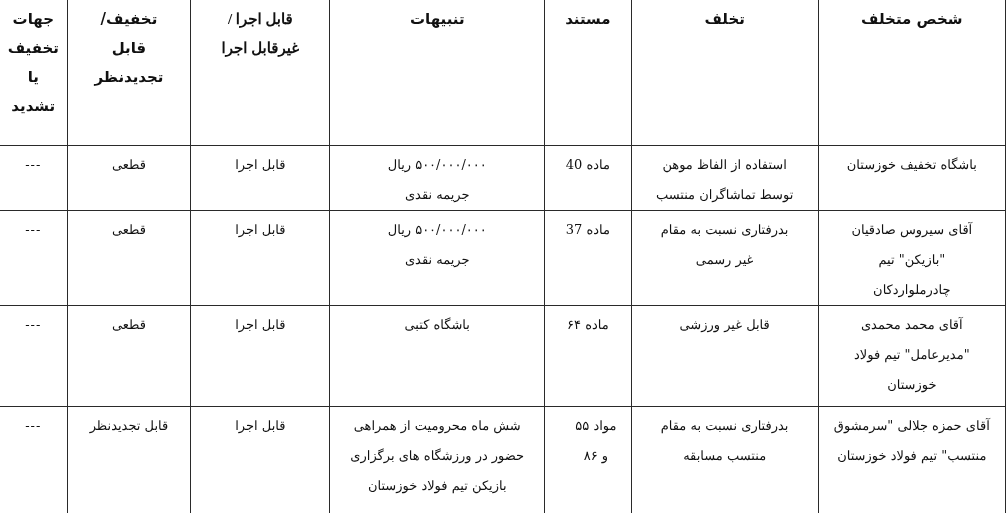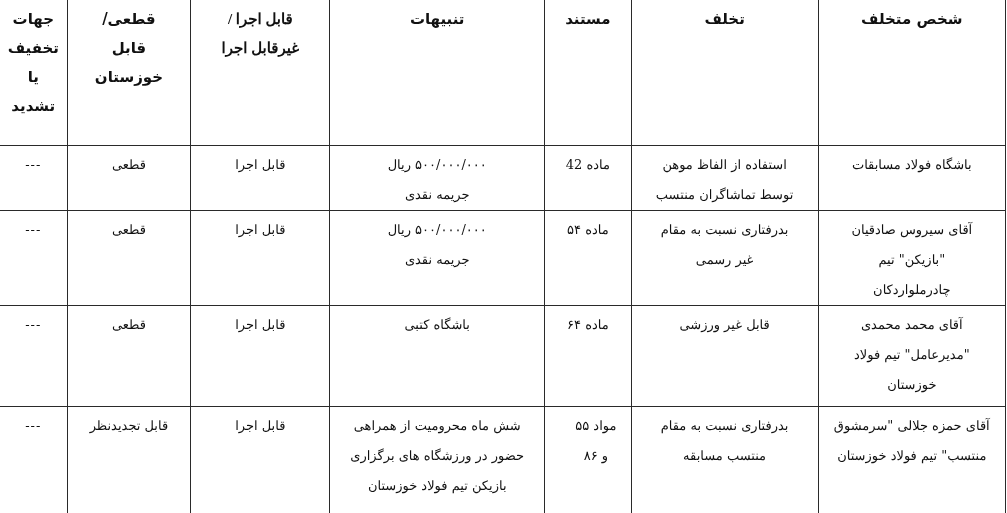--- a/index.html
+++ b/index.html
@@ -27,38 +27,38 @@
     <col style="width:125px">
     <col style="width:68px">
   </colgroup>
   <thead>
     <tr>
       <th>شخص متخلف</th>
       <th>تخلف</th>
       <th>مستند</th>
       <th>تنبیهات</th>
       <th style="padding:6px 30px 0 30px;font-family:Liberation Serif, serif;">قابل اجرا /غیرقابل اجرا</th>
-      <th style="padding:6px 18px 0 18px;">قطعی/قابل خوزستان</th>
+      <th style="padding:6px 18px 0 18px;">تخفیف/قابل تجدیدنظر</th>
       <th style="padding:6px 4px 0 4px;text-align:center;">جهات تخفیف یا تشدید</th>
     </tr>
   </thead>
   <tbody>
     <tr class="r1">
-      <td>باشگاه فولاد مسابقات</td>
+      <td>باشگاه تخفیف خوزستان</td>
       <td>استفاده از الفاظ موهن توسط تماشاگران منتسب</td>
-      <td>ماده 42</td>
+      <td>ماده 40</td>
       <td style="padding:4px 40px 0 40px;">۵۰۰/۰۰۰/۰۰۰ ریال جریمه نقدی</td>
       <td>قابل اجرا</td>
       <td>قطعی</td>
       <td class="dash">---</td>
     </tr>
     <tr class="r2">
       <td>آقای سیروس صادقیان "بازیکن" تیم چادرملواردکان</td>
       <td style="padding:4px 20px 0 20px;">بدرفتاری نسبت به مقام غیر رسمی</td>
-      <td>ماده ۵۴</td>
+      <td>ماده 37</td>
       <td style="padding:4px 40px 0 40px;">۵۰۰/۰۰۰/۰۰۰ ریال جریمه نقدی</td>
       <td>قابل اجرا</td>
       <td>قطعی</td>
       <td class="dash">---</td>
     </tr>
     <tr class="r3">
       <td style="padding:4px 25px 0 25px;">آقای محمد محمدی "مدیرعامل" تیم فولاد خوزستان</td>
       <td>قابل غیر ورزشی</td>
       <td>ماده ۶۴</td>
       <td>باشگاه کتبی</td>

